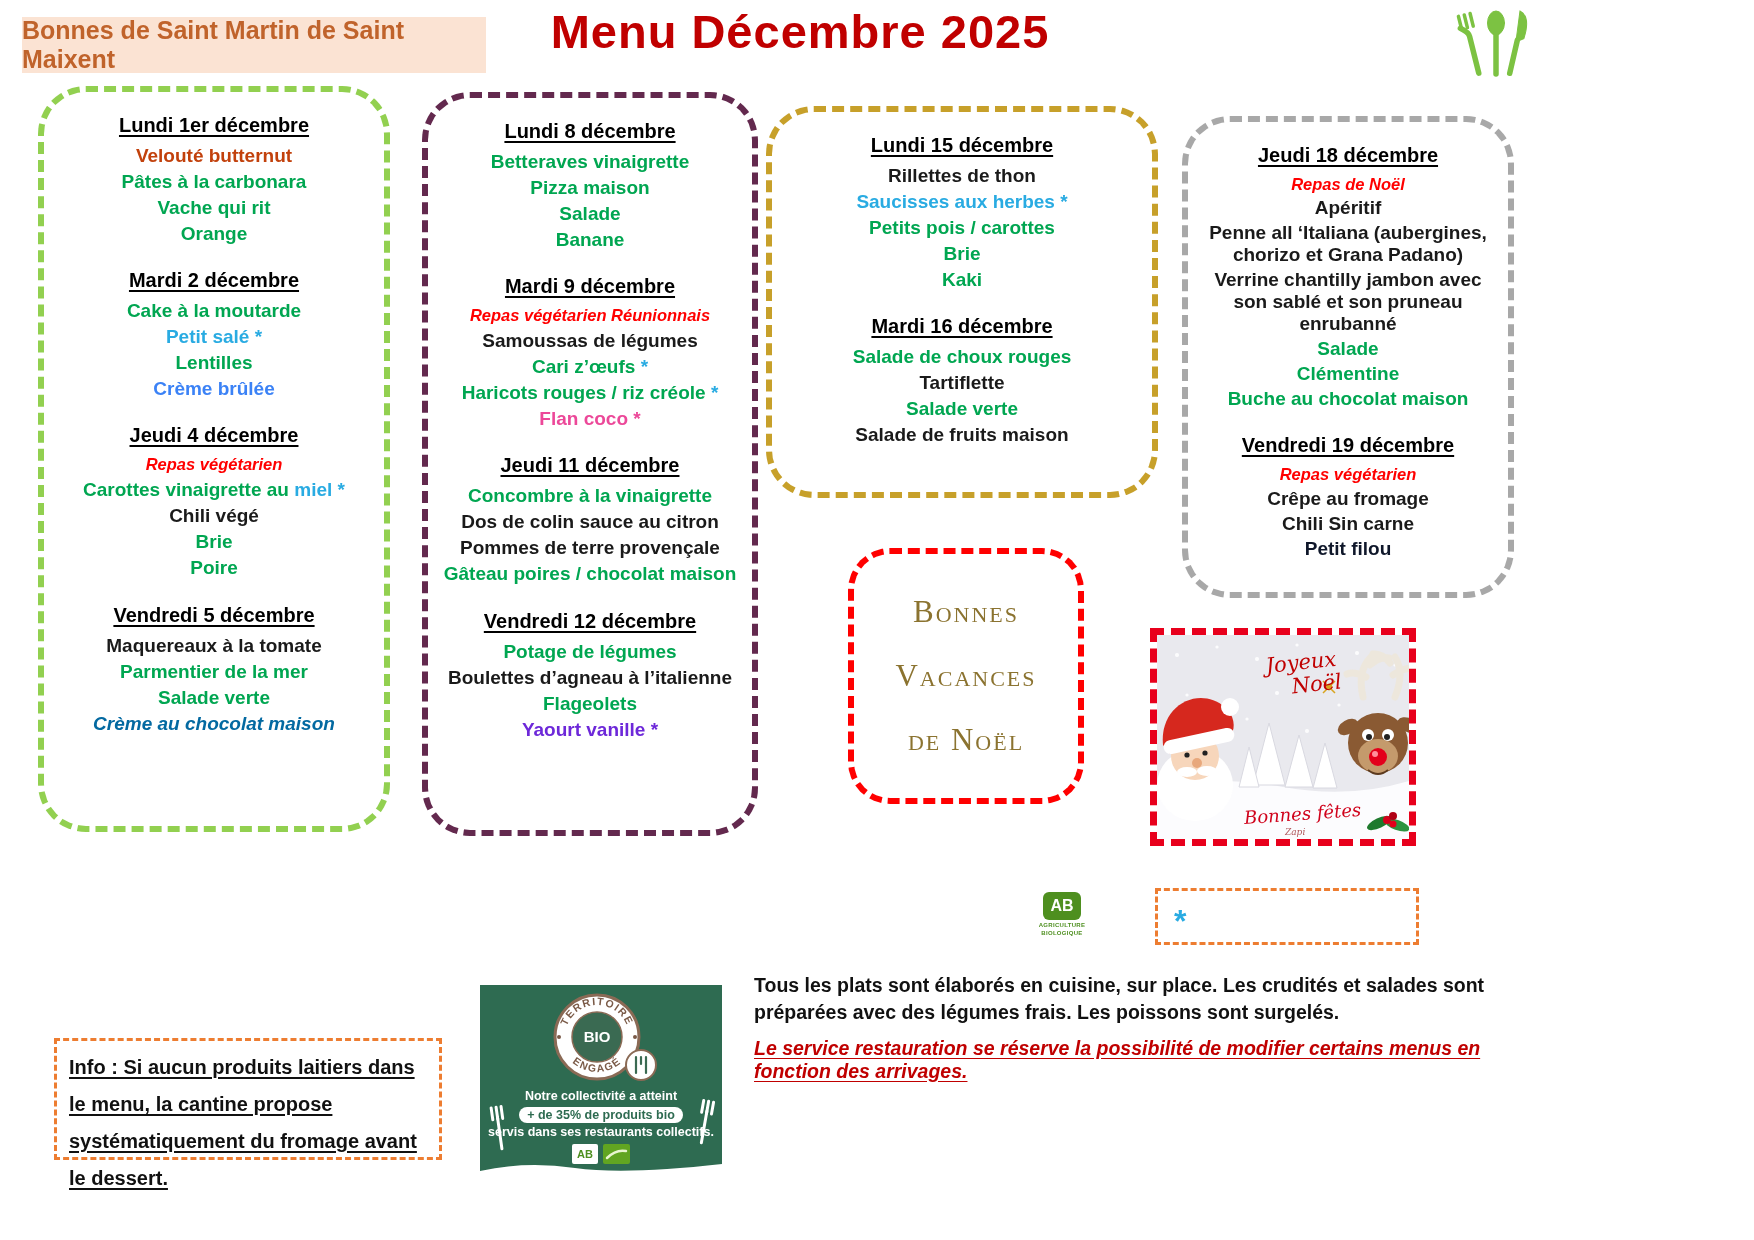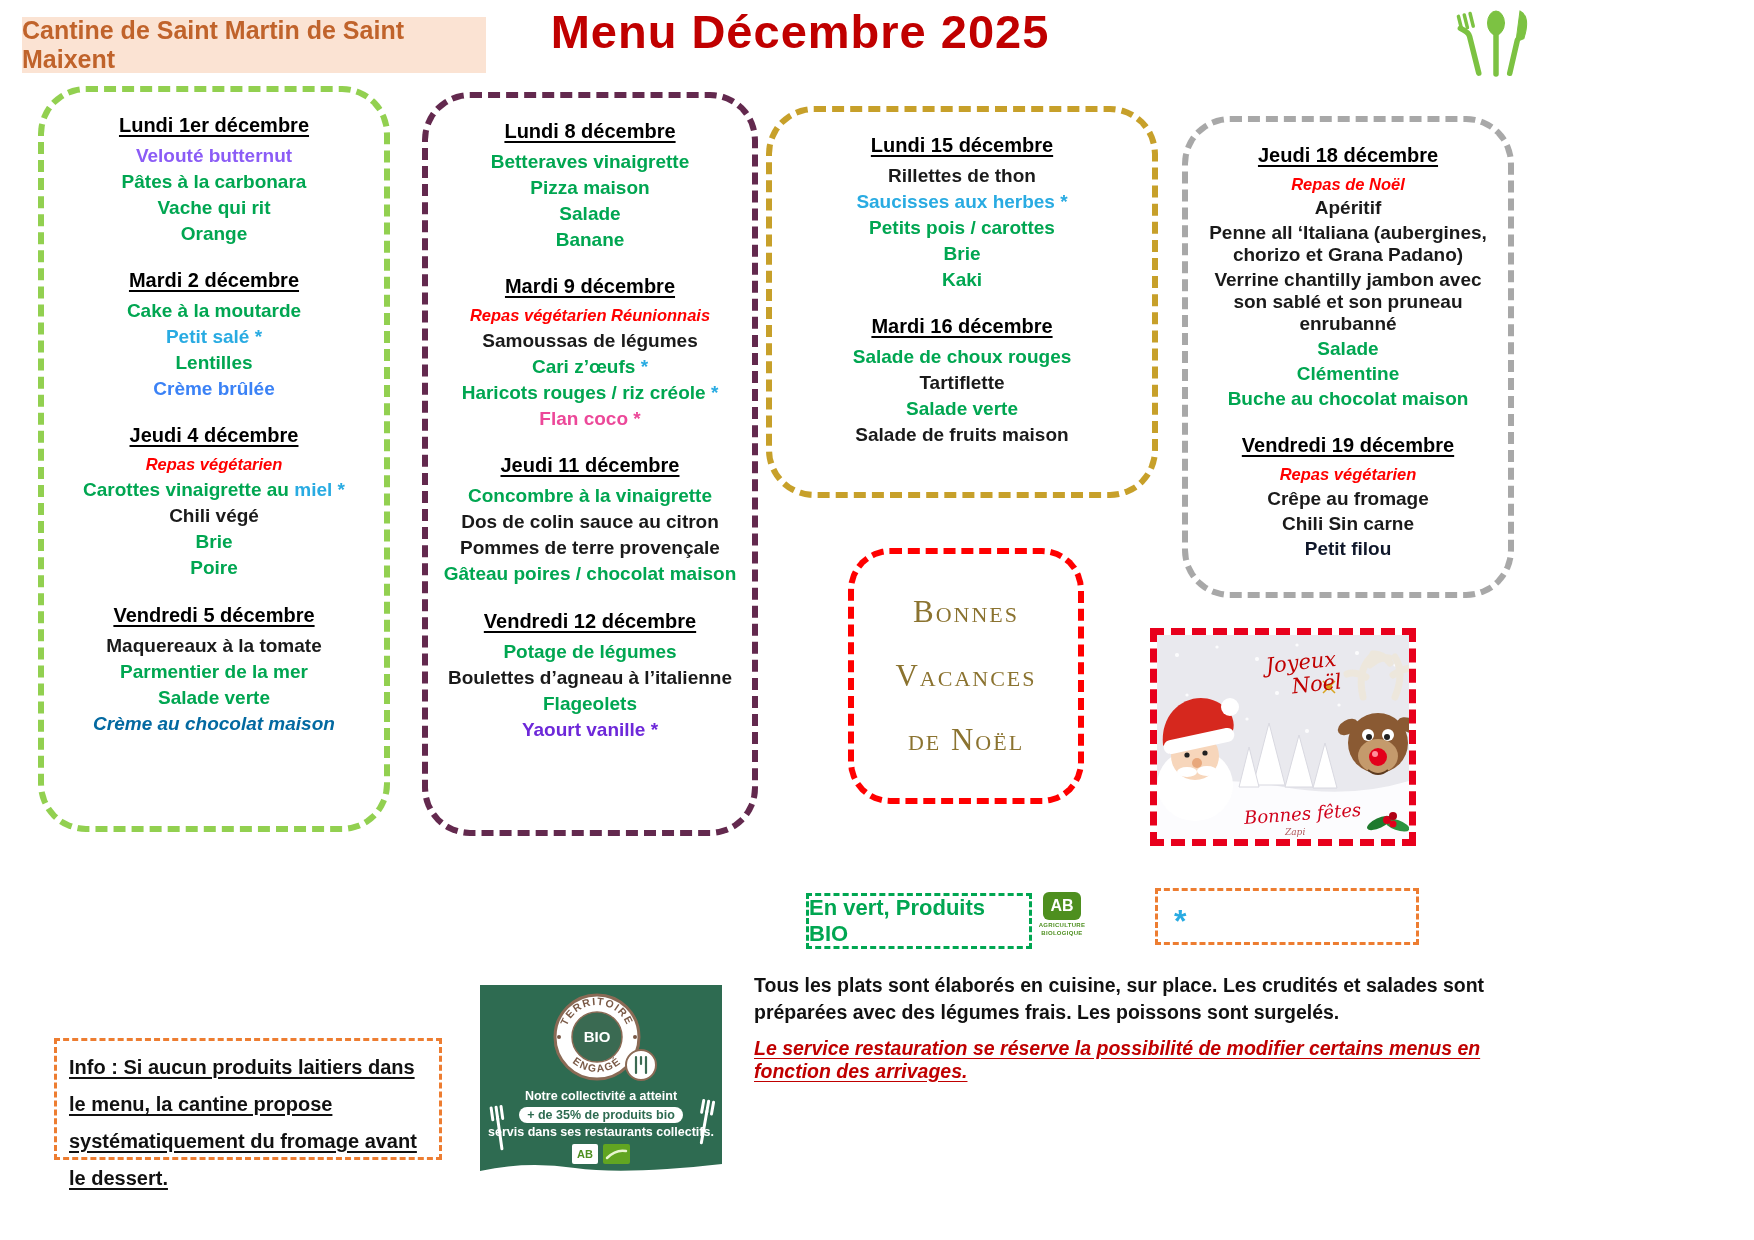--- a/index.html
+++ b/index.html
@@ -68,21 +68,21 @@
   .footnotes{position:absolute;left:754px;top:972px;width:792px;}
   .fn-main{margin:0;font-size:19.5px;font-weight:bold;color:#111;line-height:1.4;}
   .fn-disclaimer{margin:10px 0 0;font-size:19.5px;font-weight:bold;font-style:italic;color:#C00000;
     text-decoration:underline;text-underline-offset:3px;}
 </style>
 </head>
 <body>
 
 <div class="page">
 
-  <div class="school-banner">Cantine de Saint Martin de Saint Maixent</div>
+  <div class="school-banner">Bonnes de Saint Martin de Saint Maixent</div>
 
   <h1 class="main-title">Menu Décembre 2025</h1>
 
   <svg class="cutlery" width="88" height="76" viewBox="0 0 88 76">
     <g stroke="#7CC242" fill="#7CC242" stroke-linecap="round">
       <g transform="rotate(-14 22 40)">
         <path d="M16 8 v13 M22 8 v13 M28 8 v13" stroke-width="3.5" fill="none"></path>
         <path d="M15 20 q7 6 7 10 v38" stroke-width="5.5" fill="none"></path>
       </g>
       <g>
@@ -93,21 +93,21 @@
         <path d="M62 5 q12 3 10 26 l-7 5 z" stroke-width="1"></path>
         <path d="M66 34 v34" stroke-width="5.5" fill="none"></path>
       </g>
     </g>
   </svg>
 
   <div>
       <div class="menu-column col-week1" style="border-color: rgb(146, 208, 80);">
         <div class="day">
           <div class="day-title">Lundi 1er décembre</div>
-          <div class="item"><span style="color: #8b5cf6;">Velouté butternut</span></div>
+          <div class="item"><span style="color: #c2410c;">Velouté butternut</span></div>
           <div class="item"><span style="color: rgb(0, 166, 81);">Pâtes à la carbonara</span></div>
           <div class="item"><span style="color: rgb(0, 166, 81);">Vache qui rit</span></div>
           <div class="item"><span style="color: rgb(0, 166, 81);">Orange</span></div>
         </div>
         <div class="day">
           <div class="day-title">Mardi 2 décembre</div>
           <div class="item"><span style="color: rgb(0, 166, 81);">Cake à la moutarde</span></div>
           <div class="item"><span style="color: rgb(41, 171, 226);">Petit salé *</span></div>
           <div class="item"><span style="color: rgb(0, 166, 81);">Lentilles</span></div>
           <div class="item"><span style="color: #3b82f6;">Crème brûlée</span></div>
@@ -326,23 +326,20 @@
       <g stroke="#FFFFFF" stroke-width="3" stroke-linecap="round" fill="none">
         <path d="M6 4 v12 M11 4 v12 M16 4 v12"></path>
           <path d="M11 14 v32"></path>
       </g>
     </svg>
     <svg class="bio-wave" width="242" height="18" viewBox="0 0 242 18">
       <path d="M0,18 L0,12 Q45,2 95,9 T242,5 L242,18 Z" fill="#FFFFFF"></path>
     </svg>
   </div>
 
-  <div class="legend-bio">
-    <span>En vert, Produits BIO</span>
-  </div>
 
   <div class="ab-logo">
     <div class="ab-box">AB</div>
     <div class="ab-caption">
       <span>AGRICULTURE</span><br>
       <span>BIOLOGIQUE</span>
     </div>
   </div>
 
   <div class="legend-local">

